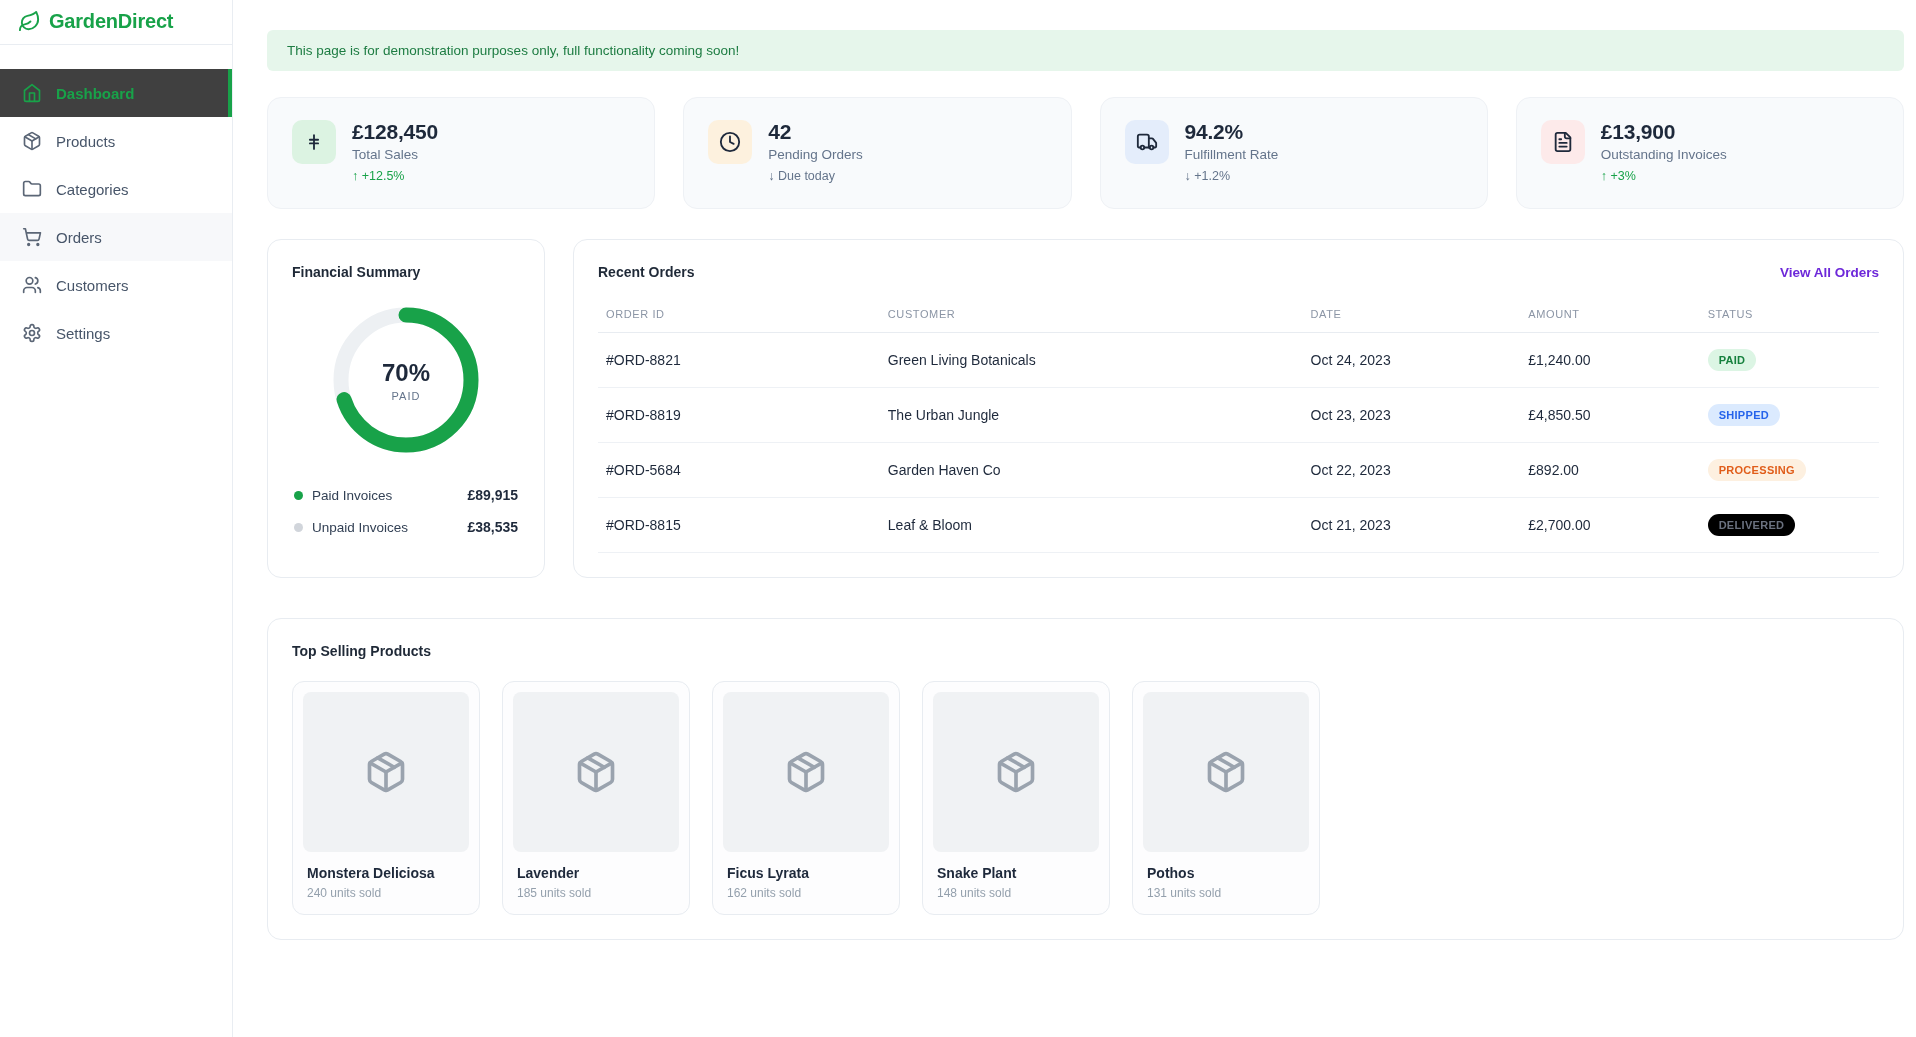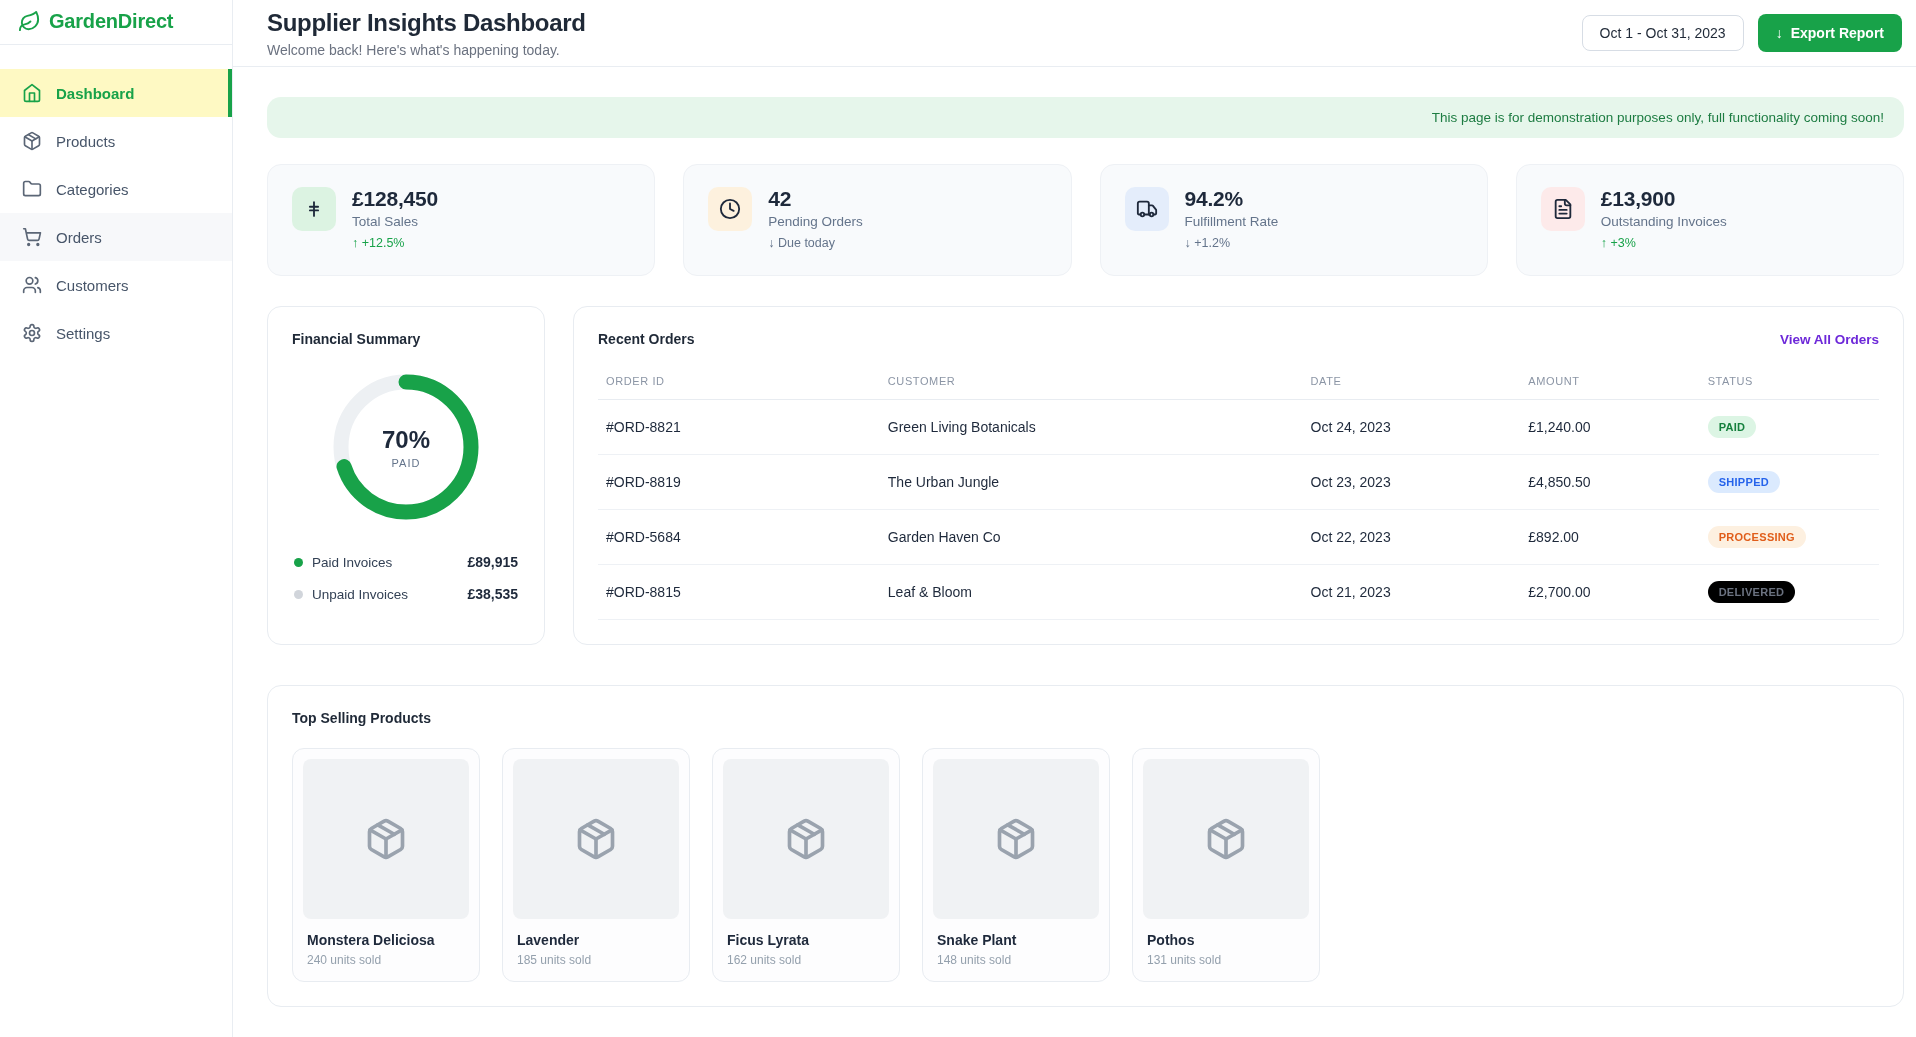--- a/index.html
+++ b/index.html
@@ -11,43 +11,43 @@
   
   .sidebar { width:233px; flex:0 0 233px; border-right:1px solid #e9edf2; background:#fff; }
   .logo-row { display:flex; align-items:center; gap:8px; padding:10px 20px 11px 18px;
     border-bottom:1px solid #e9edf2; }
   .logo-row svg { width:23px; height:23px; color:#18a249; }
   .logo-text { font-size:20px; font-weight:bold; color:#18a249; letter-spacing:-0.2px; }
   .nav { margin-top:24px; }
   .nav-item { display:flex; align-items:center; gap:14px; height:48px; padding-left:22px;
     font-size:15px; color:#475569; cursor:pointer; }
   .nav-item svg { width:20px; height:20px; color:#5b6676; }
-  .nav-item[data-state="active"] { background:#fef9c3; color:#18a249; font-weight:bold;
+  .nav-item[data-state="active"] { background:#404040; color:#18a249; font-weight:bold;
     border-right:4px solid #18a249; }
   .nav-item[data-state="active"] svg { color:#18a249; }
   .nav-item[data-state="hover"] { background:#f7f8fa; }
 
   
   .main { flex:1; display:flex; flex-direction:column; }
   .topbar { height:90px; border-bottom:1px solid #e9edf2; display:flex; align-items:center;
     justify-content:space-between; padding:0 14px 0 34px; }
   .page-title { font-size:24px; font-weight:bold; color:#1f2937; letter-spacing:-0.3px; }
   .page-subtitle { font-size:14px; color:#6b7280; margin-top:5px; }
   .topbar-actions { display:flex; align-items:center; gap:14px; }
   .date-btn { background:#fff; border:1px solid #d7dde5; border-radius:8px; padding:9px 17px;
     font-size:14px; color:#1f2937; font-family:inherit; cursor:pointer; }
   .export-btn { background:#18a249; color:#fff; border:none; border-radius:8px; padding:11px 18px;
     font-size:14px; font-weight:bold; font-family:inherit; cursor:pointer; display:flex;
     align-items:center; gap:8px; }
 
   .content { padding:30px 12px 30px 34px; }
 
   
-  .banner { background:#e6f6eb; color:#1d7c42; border-radius:14px; padding:13px 20px;
-    font-size:13.5px; margin-bottom:26px;text-align:right; }
+  .banner { background:#e6f6eb; color:#1d7c42; border-radius:6px; padding:13px 20px;
+    font-size:13.5px; margin-bottom:26px; }
 
   
   .stats { display:grid; grid-template-columns:repeat(4,1fr); gap:28px; }
   .stat-card { background:#f8fafc; border:1px solid #eef1f5; border-radius:14px;
     padding:22px 24px; display:flex; gap:16px; height:112px; }
   .stat-icon { width:44px; height:44px; border-radius:10px; flex:0 0 44px; display:flex;
     align-items:center; justify-content:center; }
   .stat-icon svg { width:22px; height:22px; color:#1e293b; }
   .stat-icon[data-tint="green"]  { background:#dcf3e2; }
   .stat-icon[data-tint="orange"] { background:#fdf1de; }
@@ -234,33 +234,20 @@
         <svg>
             <use href="#i-gear"></use>
           </svg>
         <span>Settings</span>
       </div>
     </nav>
   </aside>
 
   <div class="main">
 
-    <header class="topbar">
-      <div>
-        <div class="page-title">Supplier Insights Dashboard</div>
-        <div class="page-subtitle">Welcome back! Here's what's happening today.</div>
-      </div>
-      <div class="topbar-actions">
-        <button class="date-btn">Oct 1 - Oct 31, 2023</button>
-        <button class="export-btn">
-          <span>↓</span>
-          <span>Export Report</span>
-        </button>
-      </div>
-    </header>
 
     <div class="content">
 
       <div class="banner">This page is for demonstration purposes only, full functionality coming soon!</div>
 
       <div class="stats">
         <div class="stat-card">
           <div class="stat-icon" data-tint="green">
               <svg>
                 <use href="#i-currency"></use>

